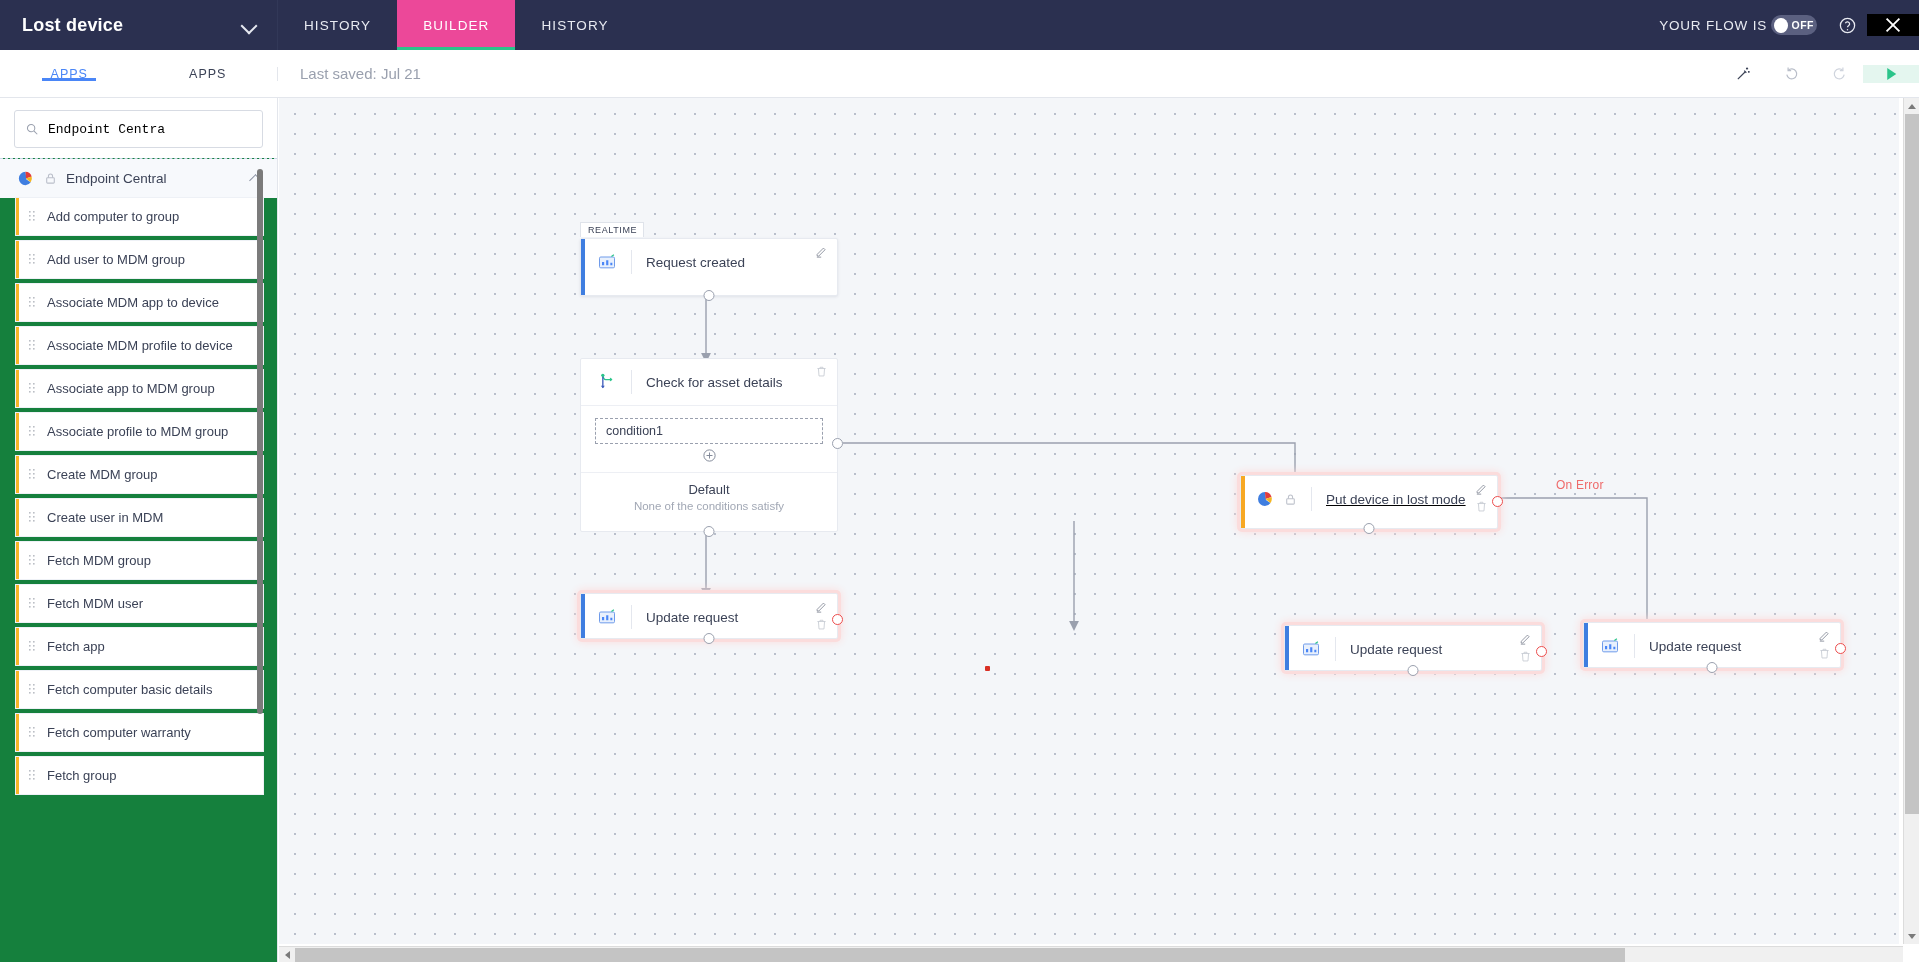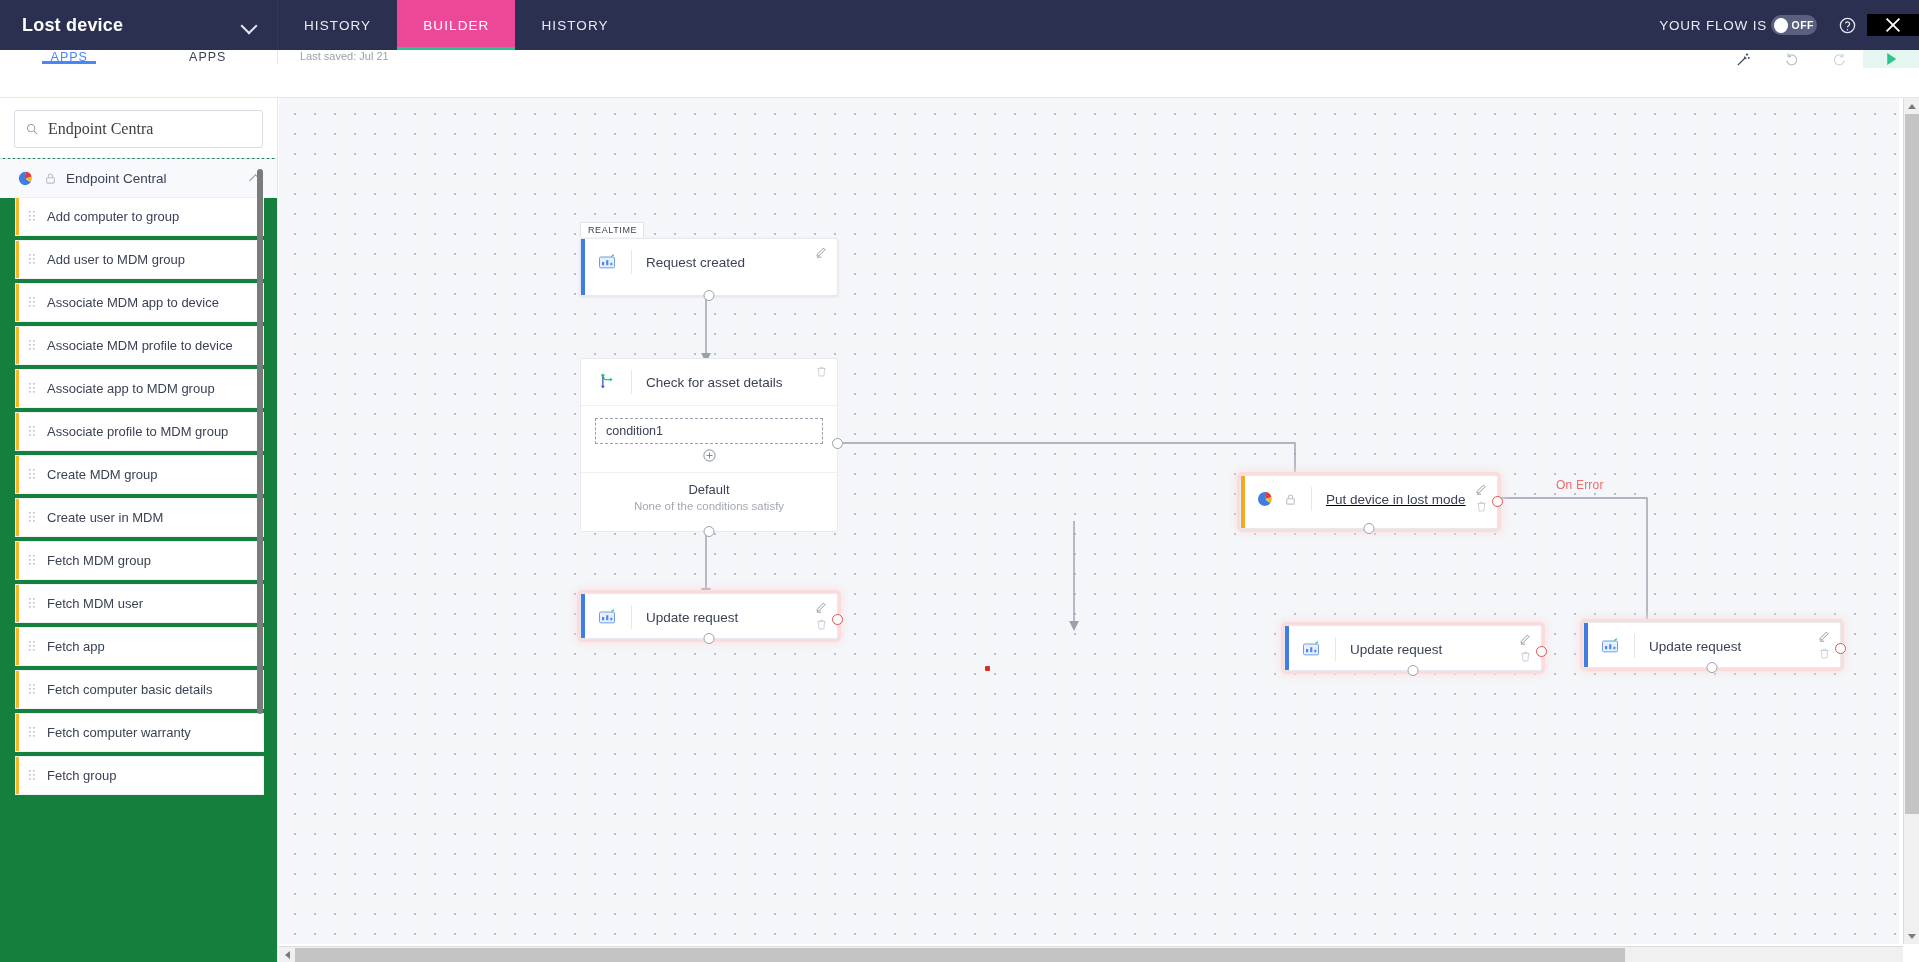--- a/index.html
+++ b/index.html
@@ -53,35 +53,35 @@
   .helpbtn svg { width: 19px; height: 19px; }
   .closebtn {
     width: 52px; background: #000; display: flex; align-items: center; justify-content: center;
     cursor: pointer;
   }
   .closebtn svg { width: 22px; height: 22px; }
 
   
   .subbar {
     position: absolute; top: 50px; left: 0; width: 1919px; height: 48px;
-    background: #fff; border-bottom: 1px solid #e3e6ec; display: flex; align-items: flex-start;
+    background: #fff; border-bottom: 1px solid #e3e6ec; display: flex; align-items: center;
   }
   .sidetabs {
     width: 278px; display: flex; align-items: stretch; border-right: 1px solid #e3e6ec;
   }
   .stab {
     flex: 1; display: flex; align-items: center; justify-content: center;
     font-size: 12.5px; letter-spacing: 1px; color: #3b4256; position: relative; cursor: pointer;
   }
   .stab.active { color: #4a86f7; }
   .stab.active::after {
     content: ""; position: absolute; bottom: 0; left: 50%; transform: translateX(-50%);
     width: 54px; height: 3px; background: #4a86f7;
   }
-  .lastsaved { display: flex; align-items: center; padding-left: 22px; font-size: 11px; color: #9aa0ae; }
+  .lastsaved { display: flex; align-items: center; padding-left: 22px; font-size: 15px; color: #9aa0ae; }
   .toolicons { margin-left: auto; display: flex; align-items: stretch; }
   .ticon {
     width: 48px; display: flex; align-items: center; justify-content: center; cursor: pointer;
   }
   .ticon svg { width: 17px; height: 17px; }
   .runbtn {
     width: 56px; background: #e4f6ef; display: flex; align-items: center; justify-content: center;
     cursor: pointer;
   }
   .runbtn svg { width: 18px; height: 18px; }
@@ -91,22 +91,22 @@
     position: absolute; top: 98px; left: 0; width: 278px; height: 864px;
     background: #fff; border-right: 1px solid #e3e6ec; overflow: hidden;
   }
   .searchwrap { padding: 12px 14px 10px 14px; }
   .searchbox {
     display: flex; align-items: center; height: 38px; border: 1px solid #d7dbe3;
     border-radius: 3px; padding: 0 10px; gap: 9px; background: #fff;
   }
   .searchbox svg { width: 14px; height: 14px; flex: none; }
   .searchbox input {
-    border: none; outline: none; font-size: 16px; color: #404040;
-    font-family: Liberation Serif, serif; width: 100%; background: transparent;
+    border: none; outline: none; font-size: 13px; color: #000000;
+    font-family: Liberation Mono, monospace; width: 100%; background: transparent;
   }
   .applist {
     position: relative; height: 934px; overflow: hidden; background: #15803d;
     border-top: 1px dashed #c9d6ea; border-bottom: 1px dashed #c9d6ea;
   }
   .apphdr {
     display: flex; align-items: center; gap: 9px; padding: 10px 14px 10px 16px;
     background: #f7f9fc; cursor: pointer;
   }
   .ecicon { width: 19px; height: 19px; flex: none; }

